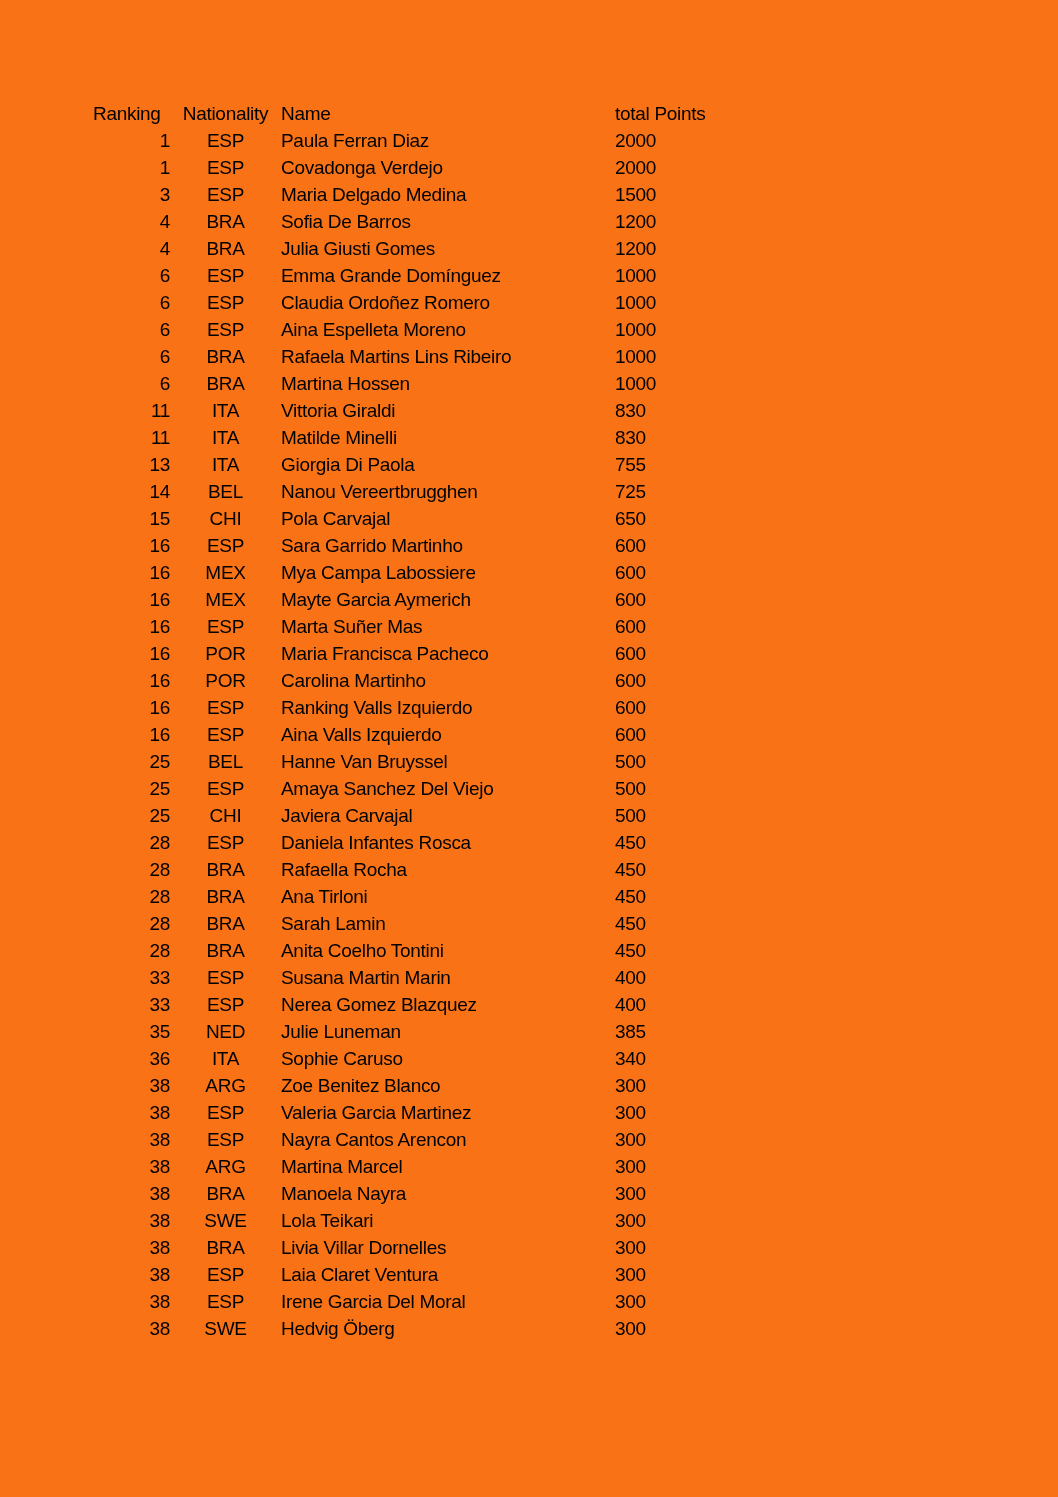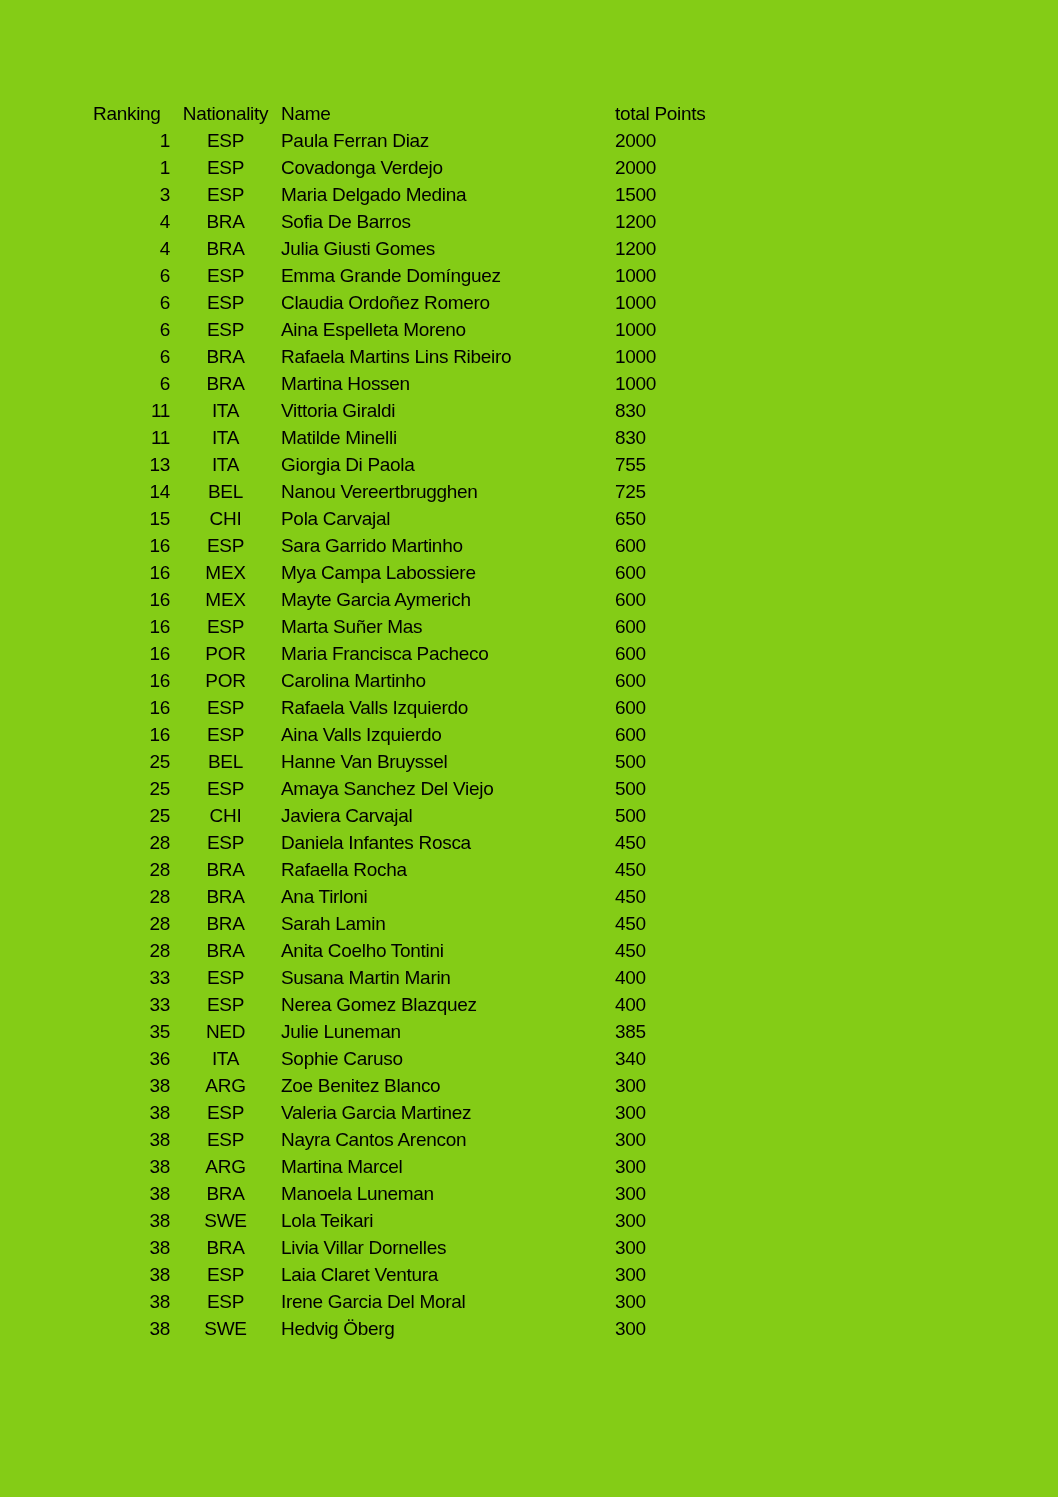--- a/index.html
+++ b/index.html
@@ -4,21 +4,21 @@
 <style>
   html, body {
     margin: 0;
     padding: 0;
     background: #ffffff;
   }
   .page {
     position: relative;
     width: 1058px;
     height: 1497px;
-    background: #84cc16;
+    background: #f97316;
     overflow: hidden;
     font-family: "Liberation Sans", "DejaVu Sans", sans-serif;
     font-size: 19px;
     color: #000000;
     letter-spacing: -0.3px;
   }
   table.ranking {
     position: absolute;
     left: 93px;
     top: 100px;
@@ -178,21 +178,21 @@
         </tr>
         <tr>
           <td class="c-rank">16</td>
           <td class="c-nat">POR</td>
           <td class="c-name">Carolina Martinho</td>
           <td class="c-pts">600</td>
         </tr>
         <tr>
           <td class="c-rank">16</td>
           <td class="c-nat">ESP</td>
-          <td class="c-name">Rafaela Valls Izquierdo</td>
+          <td class="c-name">Ranking Valls Izquierdo</td>
           <td class="c-pts">600</td>
         </tr>
         <tr>
           <td class="c-rank">16</td>
           <td class="c-nat">ESP</td>
           <td class="c-name">Aina Valls Izquierdo</td>
           <td class="c-pts">600</td>
         </tr>
         <tr>
           <td class="c-rank">25</td>
@@ -286,21 +286,21 @@
         </tr>
         <tr>
           <td class="c-rank">38</td>
           <td class="c-nat">ARG</td>
           <td class="c-name">Martina Marcel</td>
           <td class="c-pts">300</td>
         </tr>
         <tr>
           <td class="c-rank">38</td>
           <td class="c-nat">BRA</td>
-          <td class="c-name">Manoela Luneman</td>
+          <td class="c-name">Manoela Nayra</td>
           <td class="c-pts">300</td>
         </tr>
         <tr>
           <td class="c-rank">38</td>
           <td class="c-nat">SWE</td>
           <td class="c-name">Lola Teikari</td>
           <td class="c-pts">300</td>
         </tr>
         <tr>
           <td class="c-rank">38</td>

